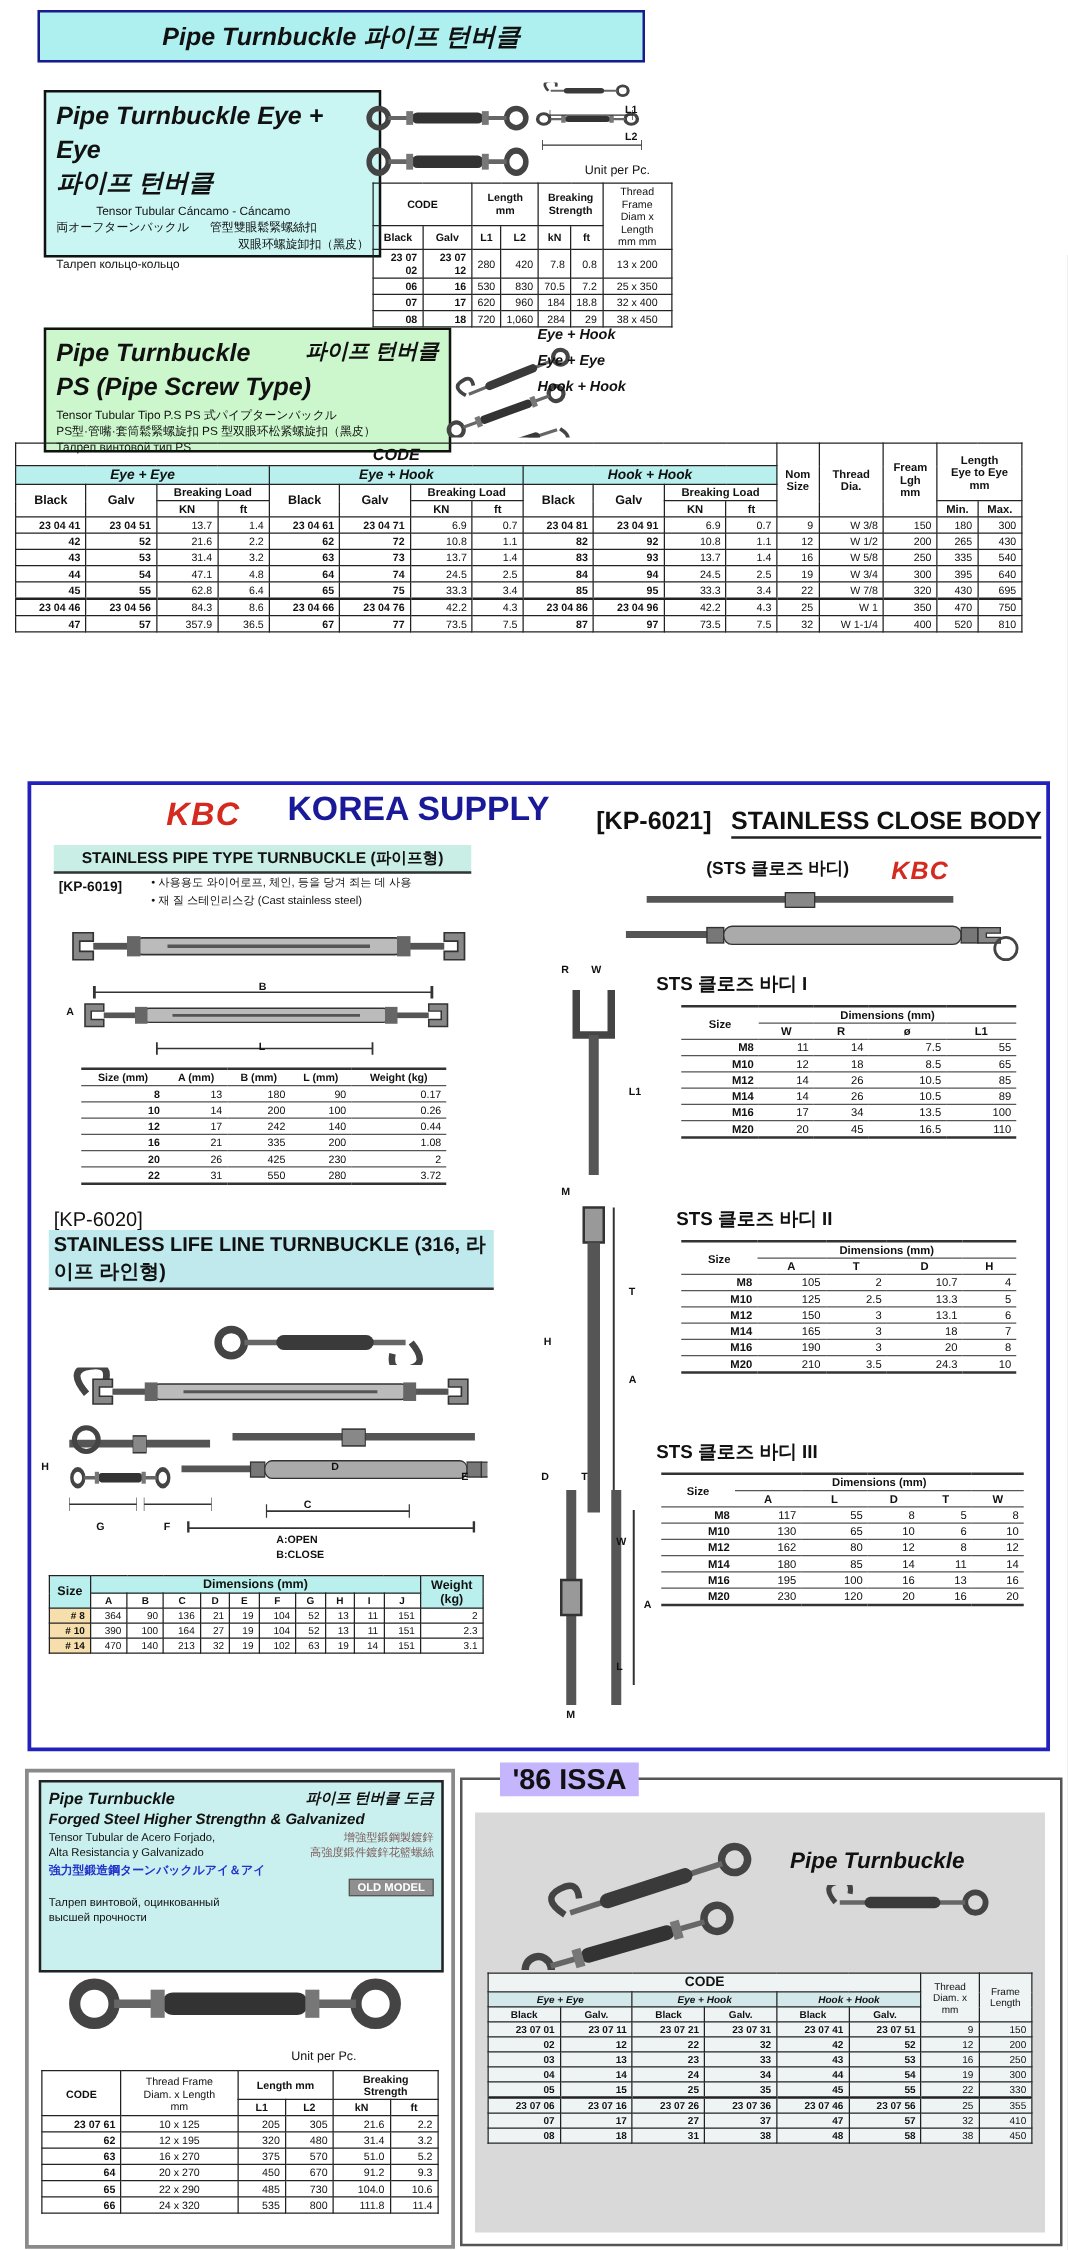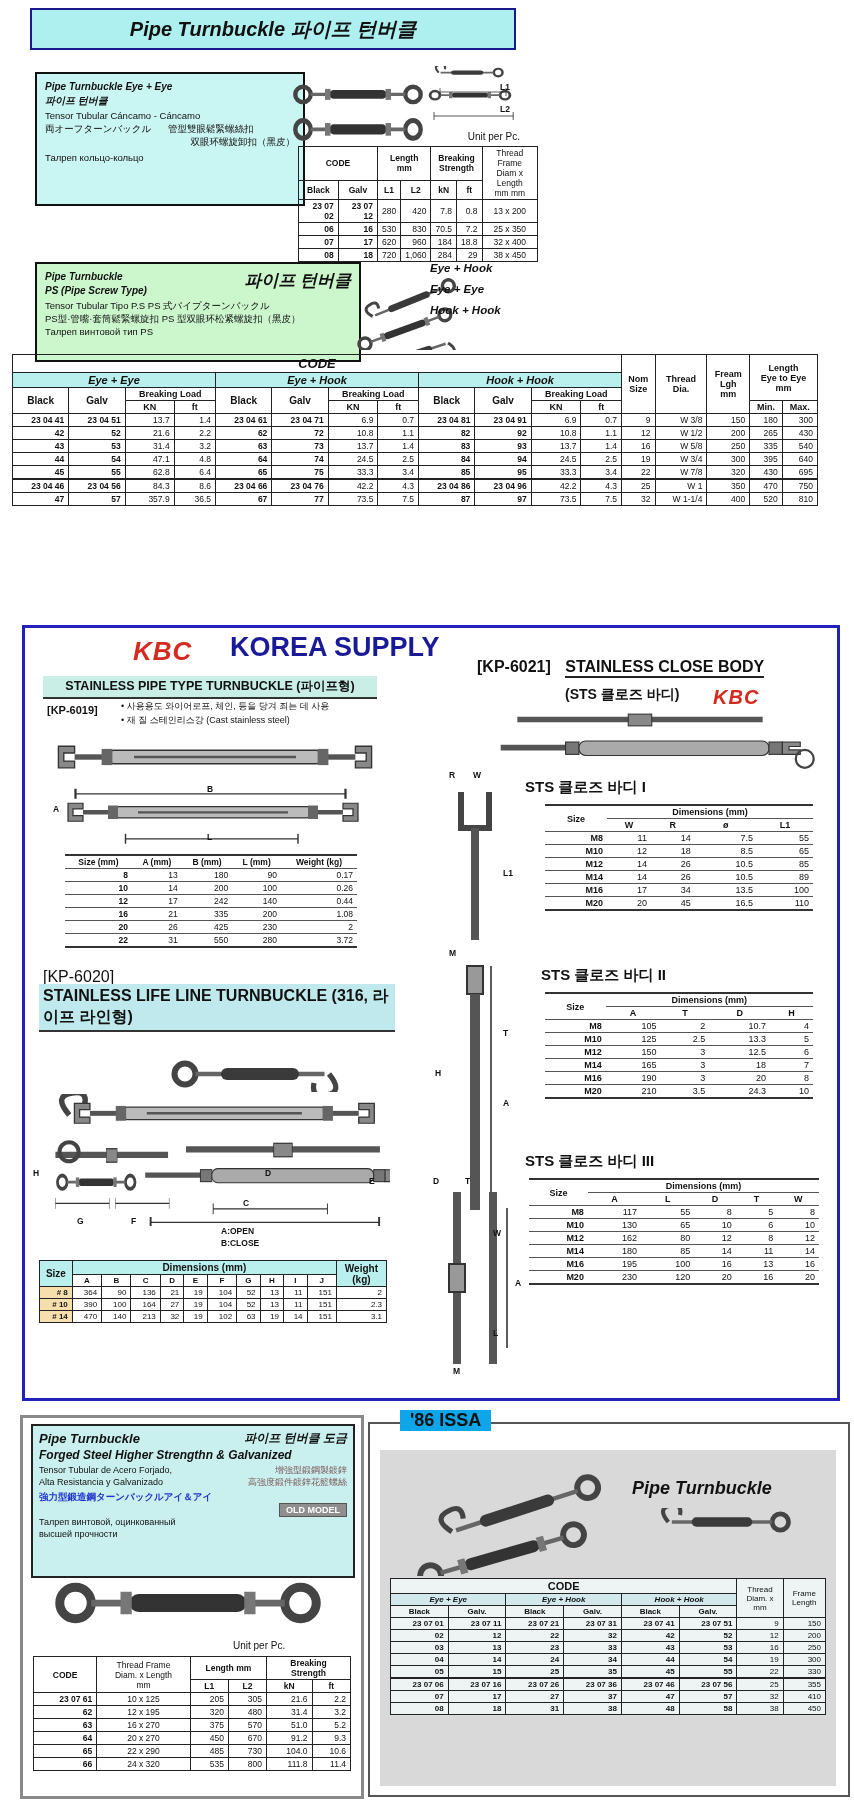--- a/index.html
+++ b/index.html
@@ -8,21 +8,21 @@
   .abs{position:absolute;}
   .bi{font-weight:bold;font-style:italic;}
   .pre{white-space:pre-line;}
 
   
   .titlebar{left:30px;top:8px;width:482px;height:38px;background:#aef0f0;border:2px solid #1a1a8c;
             display:flex;align-items:center;justify-content:center;font-size:20px;}
 
   
   .infobox{background:#c9f5f2;border:2px solid #111;padding:6px 8px;font-size:9.5px;line-height:1.35;}
-  .infobox .t{font-size:10px;}
+  .infobox .t{font-size:20px;}
   .greenbox{background:#ccf7cc;}
 
   
   table{border-collapse:collapse;font-size:8.5px;}
   th{font-weight:bold;text-align:center;padding:1px 2px;}
   td{text-align:right;padding:1px 4px;}
   .grid, .grid th, .grid td{border:1px solid #222;}
   .cyan{background:#b9f0ee;}
 
   .t1{width:240px;} .t1 td:nth-child(-n+2){font-weight:bold;} .t1 td:nth-child(7){text-align:center;}
@@ -122,21 +122,21 @@
     </defs>
   </svg>
 
   <div class="abs titlebar bi">
     <span>Pipe Turnbuckle  파이프 턴버클</span>
   </div>
 
   <div class="abs infobox" style="left:35px;top:72px;width:250px;height:118px;">
     <div class="bi t">Pipe Turnbuckle Eye + Eye</div>
     <div class="bi t">파이프 턴버클</div>
-    <div style="margin-top:3px;">Tensor Tubular Cáncamo - Cáncamo</div>
+    <div style="margin-top:3px;margin-left:32px;">Tensor Tubular Cáncamo - Cáncamo</div>
     <div><span>両オーフターンバックル</span>
       <span style="margin-left:14px;">管型雙眼鬆緊螺絲扣</span></div>
     <div style="text-align:right;">双眼环螺旋卸扣（黑皮）</div>
     <div style="margin-top:4px;">Талреп кольцо-кольцо</div>
   </div>
 
   <svg class="abs" style="left:292px;top:72px;" width="132" height="80" viewBox="0 0 120 56">
     <use href="#tb-ee" transform="scale(1,1)"></use>
     <use href="#tb-ee" transform="translate(0,30) scale(1,1.15)"></use>
   </svg>
@@ -583,21 +583,21 @@
             <td>102</td>
             <td>63</td>
             <td>19</td>
             <td>14</td>
             <td>151</td>
             <td>3.1</td>
           </tr>
         </tbody>
     </table>
 
-    <div class="abs" style="left:452px;top:30px;font-size:16px;font-weight:bold;text-align:center;">
+    <div class="abs" style="left:452px;top:18px;font-size:20px;font-weight:bold;text-align:center;">
       <span>[KP-6021]</span>
       <span style="margin-left:10px;border-bottom:2px solid #222;padding-bottom:1px;">STAINLESS CLOSE BODY</span>
     </div>
     <div class="abs" style="left:540px;top:58px;font-size:14px;font-weight:bold;">(STS 클로즈 바디)</div>
     <div class="abs kbclogo" style="left:688px;top:58px;font-size:20px;">KBC</div>
 
     <svg class="abs" style="left:440px;top:84px;" width="350" height="16" viewBox="0 0 230 15">
       <use href="#tb-stud"></use>
     </svg>
     <svg class="abs" style="left:440px;top:104px;" width="390" height="38" viewBox="0 0 285 34">
@@ -706,21 +706,21 @@
             <td>M10</td>
             <td>125</td>
             <td>2.5</td>
             <td>13.3</td>
             <td>5</td>
           </tr>
           <tr>
             <td>M12</td>
             <td>150</td>
             <td>3</td>
-            <td>12.5</td>
+            <td>13.1</td>
             <td>6</td>
           </tr>
           <tr>
             <td>M14</td>
             <td>165</td>
             <td>3</td>
             <td>18</td>
             <td>7</td>
           </tr>
           <tr>
@@ -913,21 +913,21 @@
             <td>535</td>
             <td>800</td>
             <td>111.8</td>
             <td>11.4</td>
           </tr>
         </tbody>
     </table>
   </div>
 
   <div class="abs issabox">
-    <div class="abs" style="left:30px;top:-14px;background:#0ea5e9;padding:0 10px;font-size:18px;font-weight:bold;">'86 ISSA</div>
+    <div class="abs" style="left:30px;top:-14px;background:#c4b5fd;padding:0 10px;font-size:23px;font-weight:bold;">'86 ISSA</div>
     <div class="abs issapanel" style="left:10px;top:26px;width:456px;height:336px;">
 
       <svg class="abs" style="left:16px;top:10px;" width="230" height="116" viewBox="0 0 140 78">
         <use href="#tb-he" transform="translate(14,22) rotate(-18 60 12)"></use>
         <use href="#tb-ee" transform="translate(4,52) rotate(-16 60 12)"></use>
       </svg>
       <div class="abs bi" style="left:252px;top:28px;font-size:18px;">Pipe Turnbuckle</div>
       <svg class="abs" style="left:272px;top:58px;" width="140" height="28" viewBox="0 0 120 24">
         <use href="#tb-he"></use>
       </svg>

